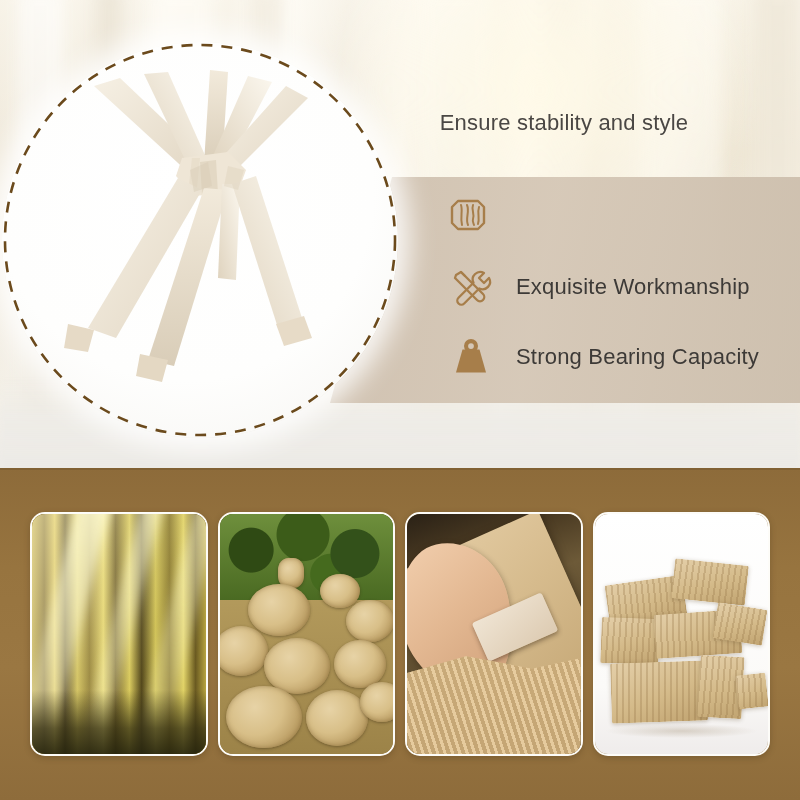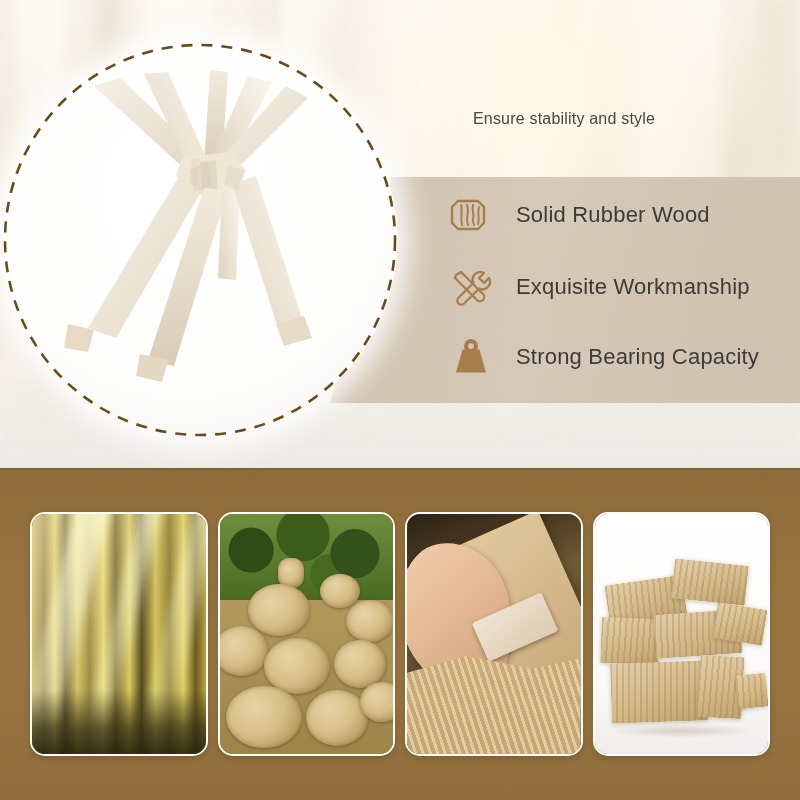--- a/index.html
+++ b/index.html
@@ -120,21 +120,21 @@
     font-weight: bold;
     color: #a87c4c;
     letter-spacing: .1px;
     text-shadow: 0 1px 2px rgba(255,255,255,.55);
   }
   .subhead {
     position: absolute;
     left: 336px; top: 110px;
     width: 456px;
     text-align: center;
-    font-size: 16px;
+    font-size: 22px;
     color: #4a4744;
     letter-spacing: .2px;
   }
 
   
   .circle-wrap {
     position: absolute;
     left: 2px; top: 42px;
     width: 396px; height: 396px;
   }
@@ -325,21 +325,20 @@
     <div class="feature-row r1">
       <span class="feature-icon">
         <svg width="46" height="46" viewBox="0 0 46 46" fill="none">
           <path d="M10 9 h20 l6 6 v16 l-6 6 h-20 l-6 -6 v-16 z" stroke="#A77E4A" stroke-width="2.4" stroke-linejoin="round"></path>
           <path d="M13 13 c2 6 -1 12 1 20" stroke="#A77E4A" stroke-width="2" stroke-linecap="round"></path>
           <path d="M19 13 c3 7 -2 13 1 20" stroke="#A77E4A" stroke-width="2" stroke-linecap="round"></path>
           <path d="M25 13 c-2 5 2 9 0 14 c-1 3 1 5 1 6" stroke="#A77E4A" stroke-width="2" stroke-linecap="round"></path>
           <path d="M31 15 c-2 6 1 11 -1 17" stroke="#A77E4A" stroke-width="2" stroke-linecap="round"></path>
         </svg>
       </span>
-      <span class="feature-label">Solid Rubber Wood</span>
     </div>
 
     <div class="feature-row r2">
       <span class="feature-icon">
         <svg width="46" height="46" viewBox="0 0 46 46" fill="none">
 
           <path d="M8 11 l5 -3 l22 22 a4.2 4.2 0 0 1 -6 6 l-22 -22 z" stroke="#A77E4A" stroke-width="2.3" stroke-linejoin="round"></path>
           <path d="M13 8 l4 4" stroke="#A77E4A" stroke-width="2.1" stroke-linecap="round"></path>
 
           <path d="M36 9 a7.5 7.5 0 0 0 -10.5 9.8 l-15 15 a4 4 0 0 0 5.7 5.7 l15 -15 a7.5 7.5 0 0 0 9.8 -10.5 l-5 5 l-5 -5 z" stroke="#A77E4A" stroke-width="2.3" stroke-linejoin="round" stroke-linecap="round"></path>

